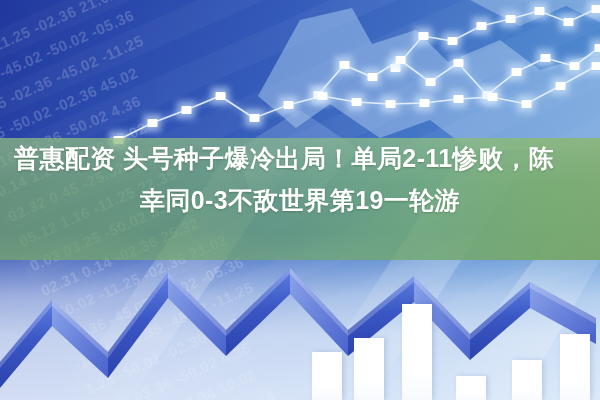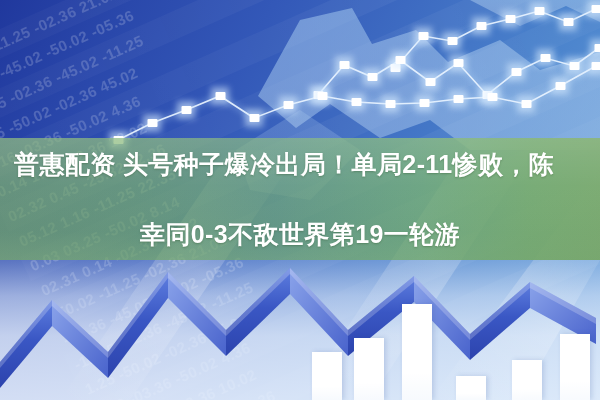--- a/index.html
+++ b/index.html
@@ -111,35 +111,34 @@
 
   
   #headline {
     position: absolute;
     left: 0;
     top: 138px;
     width: 600px;
     height: 122px;
     display: flex;
     flex-direction: column;
-    justify-content: center;
     align-items: center;
     gap: 2px;
   }
   .hl {
     color: #ffffff;
     font-size: 25px;
     font-weight: 700;
     line-height: 40px;
     letter-spacing: .4px;
     white-space: nowrap;
     text-shadow: 0 1px 2px rgba(45,80,40,.35);
   }
   .hl-1 { align-self: flex-start; padding-left: 14px; }
-  .hl-2 { align-self: center; margin-top: 28px; }
+  .hl-2 { align-self: center; }
 </style>
 </head>
 <body>
 
 <div id="stage">
 
   <div class="layer" id="sky"></div>
 
   <div class="layer" id="numbers">
       <div class="nrow">-50.02    -11.25    -02.36    21.02</div>

